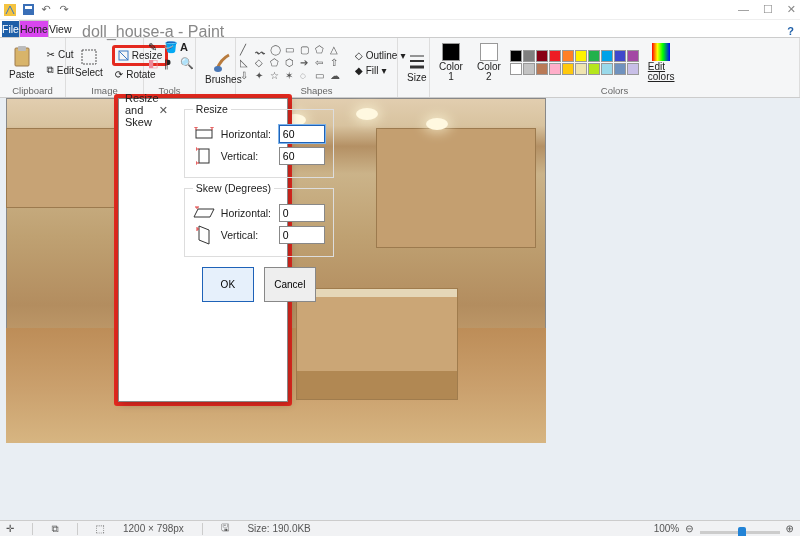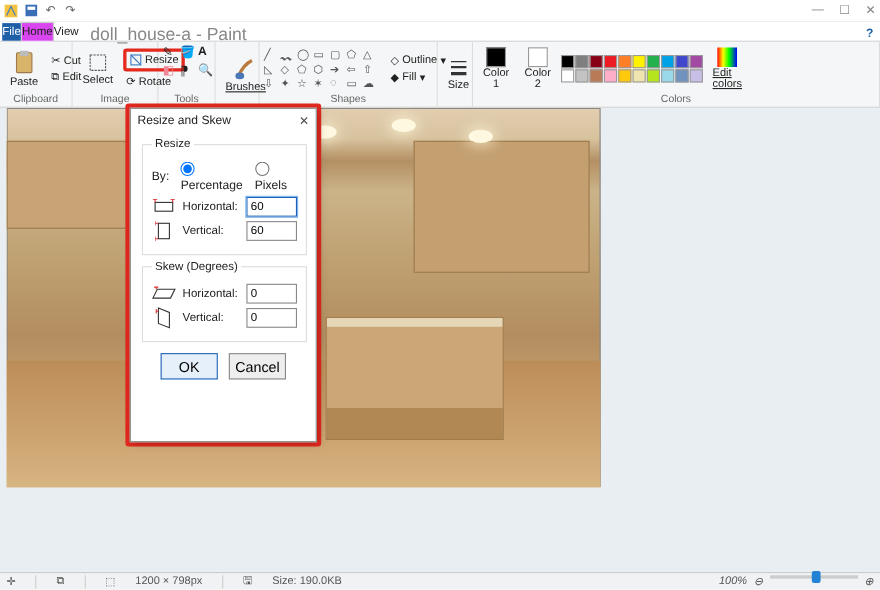--- a/index.html
+++ b/index.html
@@ -32,38 +32,38 @@
 .canvas-photo { position: absolute; left: 6px; top: 0; width: 540px; height: 345px; background: linear-gradient(180deg, #e2ceb0 0%, #d8c39f 8%, #b49064 14%, #cbb389 22%, #bfa172 40%, #b38d5f 60%, #c9a574 78%, #d9b888 100%); box-shadow: 0 0 0 1px #888 inset; overflow: hidden; }
 
 .canvas-photo::before { content:""; position:absolute; left:0; right:0; top:230px; height:120px; background: linear-gradient(180deg,#bd8d58,#caa06d,#d8b783); }
 .canvas-photo::after { content:""; position:absolute; left:290px; top:190px; width:160px; height:110px; background:#cba676; border:1px solid #a07c4d; box-shadow: inset 0 -28px 0 #b18853, inset 0 8px 0 #e5d7b8; }
 .cabinets-top { position:absolute; left:0; top:30px; width:110px; height:80px; background:#c7a375; border:1px solid #9c7a4e; }
 .cabinets-right { position:absolute; right:10px; top:30px; width:160px; height:120px; background:#c49f70; border:1px solid #9c7a4e; }
 .ceiling-light { position:absolute; width:22px; height:12px; border-radius:50%; background:#fff8e0; box-shadow:0 0 12px 3px rgba(255,250,220,.6); }
 .cl1{left:210px;top:14px;} .cl2{left:278px;top:16px;} .cl3{left:350px;top:10px;} .cl4{left:420px;top:20px;}
 
 .dialog-redwrap { position: absolute; left: 114px; top: 94px; width: 178px; height: 312px; border: 4px solid #e4291f; border-radius: 3px; z-index: 20; }
-.dialog { width: 100%; height: 100%; background: #fff; border: 1px solid #888; box-shadow: 2px 2px 8px rgba(0,0,0,.25); display: flex; flex-direction: column; }
+.dialog { width: 100%; height: 100%; background: #fff; border: 1px solid #888; box-shadow: 2px 2px 8px rgba(0,0,0,.25); display: flex; flex-direction: row; }
 .dialog .dlg-title { height: 22px; display: flex; align-items: center; padding: 0 6px; font-size: 11px; }
 .dialog .dlg-title .close { margin-left: auto; cursor: pointer; font-size: 11px; color: #555; }
 .dialog .dlg-body { padding: 4px 10px 6px 10px; flex: 1; display: flex; flex-direction: column; gap: 4px; }
 fieldset { border: 1px solid #ddd; padding: 6px 8px 8px 8px; }
 legend { font-size: 10.5px; padding: 0 3px; }
 .row { display: flex; align-items: center; gap: 6px; margin: 4px 0; }
 .row .fieldlabel { width: 52px; font-size: 10.5px; }
 .row input[type=text] { width: 46px; height: 18px; font-size: 10.5px; padding: 0 3px; border: 1px solid #888; }
 .row input.active { border: 1px solid #1e62b8; outline: 1px solid #7bb2ea; }
 .iconshape { width: 22px; height: 16px; display: inline-flex; align-items: center; justify-content: center; }
 .dlg-buttons { display: flex; justify-content: center; gap: 10px; padding: 6px 0 8px 0; }
-.dlg-buttons button { width: 52px; height: 24px; font-size: 13px; border: 1px solid #888; background: #eee; cursor: pointer; }
+.dlg-buttons button { width: 52px; height: 35px; font-size: 10px; border: 1px solid #888; background: #eee; cursor: pointer; }
 .dlg-buttons button.primary { border: 1px solid #1e62b8; background: #e6f0fb; }
 
 .statusbar { position: absolute; left: 0; right: 0; bottom: 0; height: 16px; background: #f1f2f4; border-top: 1px solid #ccc; display: flex; align-items: center; font-size: 10px; color: #555; padding: 0 6px; gap: 18px; }
 .statusbar .sb-sep { width: 1px; height: 12px; background: #ccc; }
-.statusbar .zoomctl { margin-left: auto; display: flex; align-items: flex-start; gap: 6px; font-style: italic; }
+.statusbar .zoomctl { margin-left: auto; display: flex; align-items: flex-end; gap: 6px; }
 .zoom-track { width: 80px; height: 3px; background: #ccc; position: relative; }
 .zoom-thumb { position: absolute; left: 38px; top: -4px; width: 8px; height: 11px; background: #2283d6; border-radius: 2px; }
 
 .swatch { width: 12px; height: 12px; border: 1px solid #999; }
 .swatch.big { width: 18px; height: 18px; }
 .color-grid { display: grid; grid-template-columns: repeat(10, 12px); grid-auto-rows: 12px; gap: 1px; }
 
 svg { display: block; }
 </style>
 </head>
@@ -164,21 +164,21 @@
       <span>✎</span>
       <span style="color:#c77;">🪣</span>
       <span style="font-weight:bold;">A</span>
       <span style="color:#e89;">◧</span>
       <span>⁋</span>
       <span>🔍</span>
     </div>
     <div class="label">Tools</div>
   </div>
 
-  <div class="group" style="width:40px;text-decoration:underline;">
+  <div class="group" style="width:40px;">
     <div class="body">
       <div class="bigbtn">
         <span class="ico">
             <svg width="20" height="22">
               <path d="M4 18 Q8 8 16 4" stroke="#b87b3d" stroke-width="3" fill="none"></path>
               <ellipse cx="5" cy="18" rx="4" ry="3" fill="#4a77b5"></ellipse>
             </svg>
           </span>
         <span>Brushes</span>
       </div>
@@ -305,25 +305,20 @@
 <div class="dialog-redwrap">
   <div class="dialog">
     <div class="dlg-title">
       <span>Resize and Skew</span>
       <span class="close">✕</span>
     </div>
     <div class="dlg-body">
       <fieldset>
         <legend>Resize</legend>
         <div class="row">
-          <span style="width:24px;">By:</span>
-          <label><input type="radio" checked="" style=""> <span>Percentage</span></label>
-          <label><input type="radio" style=""> <span>Pixels</span></label>
-        </div>
-        <div class="row">
           <span class="iconshape">
               <svg width="22" height="14">
                 <rect x="3" y="3" width="16" height="8" fill="none" stroke="#333"></rect>
                 <path d="M1 0 L5 0 M3 0 L3 3 M17 0 L21 0 M19 0 L19 3" stroke="#d33"></path>
               </svg>
             </span>
           <span class="fieldlabel">Horizontal:</span>
           <input type="text" class="active" value="60" style="">
         </div>
         <div class="row">

